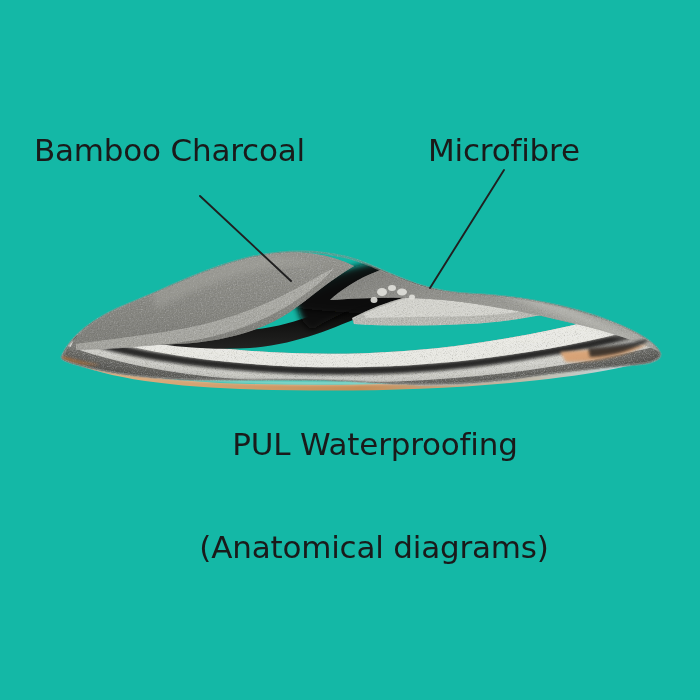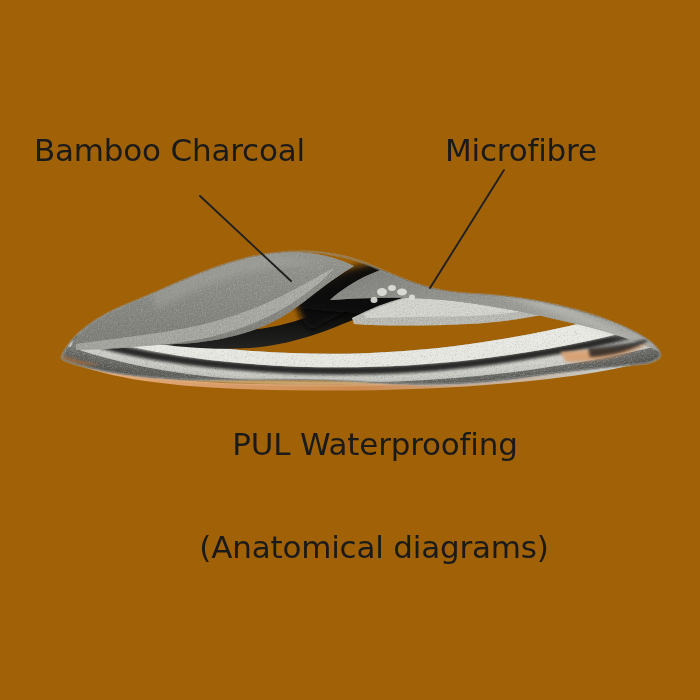--- a/index.html
+++ b/index.html
@@ -27,21 +27,21 @@
     white-space: nowrap;
     letter-spacing: -0.2px;
   }
   #label-bamboo {
     left: 34px;
     top: 131px;
     font-size: 31px;
     line-height: 38px;
   }
   #label-microfibre {
-    left: 445px;
+    left: 428px;
     top: 131px;
     font-size: 31px;
     line-height: 38px;
     text-align: right;
   }
   #label-pul {
     left: 0;
     top: 424px;
     width: 700px;
     text-align: center;
@@ -61,21 +61,21 @@
   #product-svg, #leader-svg {
     position: absolute;
     left: 0;
     top: 0;
   }
   #leader-svg { pointer-events: none; }
 </style>
 </head>
 <body>
 
-<div id="stage" style="background: #a16207;">
+<div id="stage" style="background: #14b8a6;">
 
   <svg id="product-svg" width="700" height="700" viewBox="0 0 700 700" aria-hidden="true">
     <defs>
 
       <filter id="fuzz" x="-10%" y="-10%" width="120%" height="120%">
         <feTurbulence type="fractalNoise" baseFrequency="0.75" numOctaves="4" seed="7" result="n"></feTurbulence>
         <feColorMatrix in="n" type="saturate" values="0" result="ng"></feColorMatrix>
         <feComponentTransfer in="ng" result="nc">
           <feFuncA type="linear" slope="0.85" intercept="0"></feFuncA>
         </feComponentTransfer>

